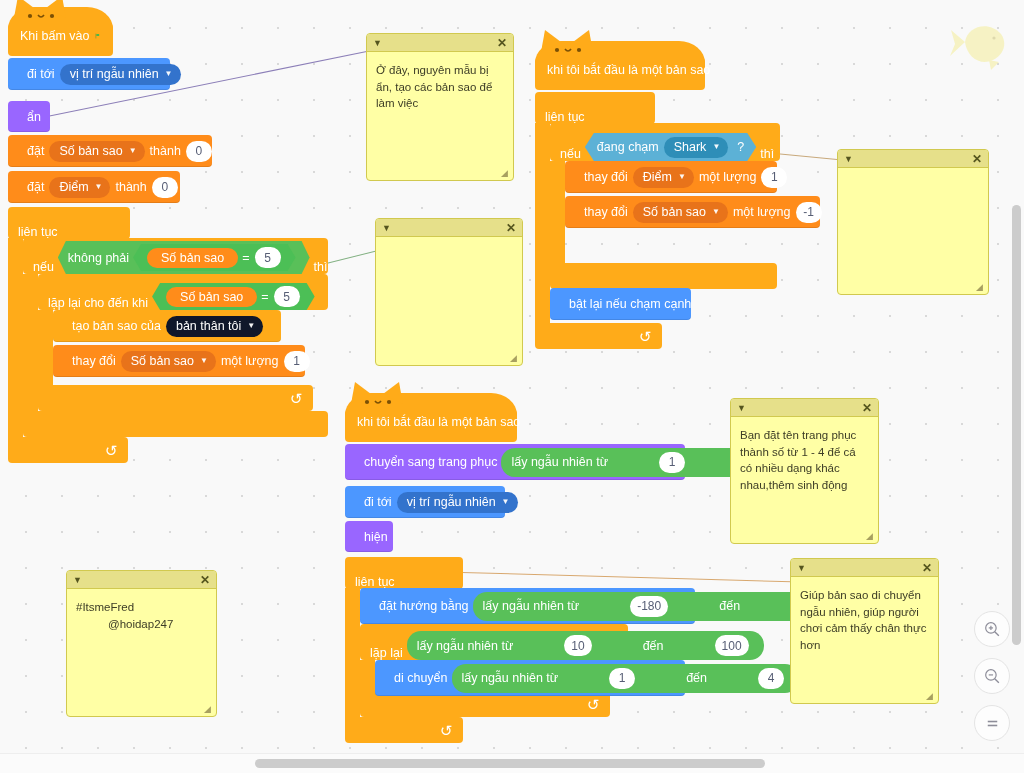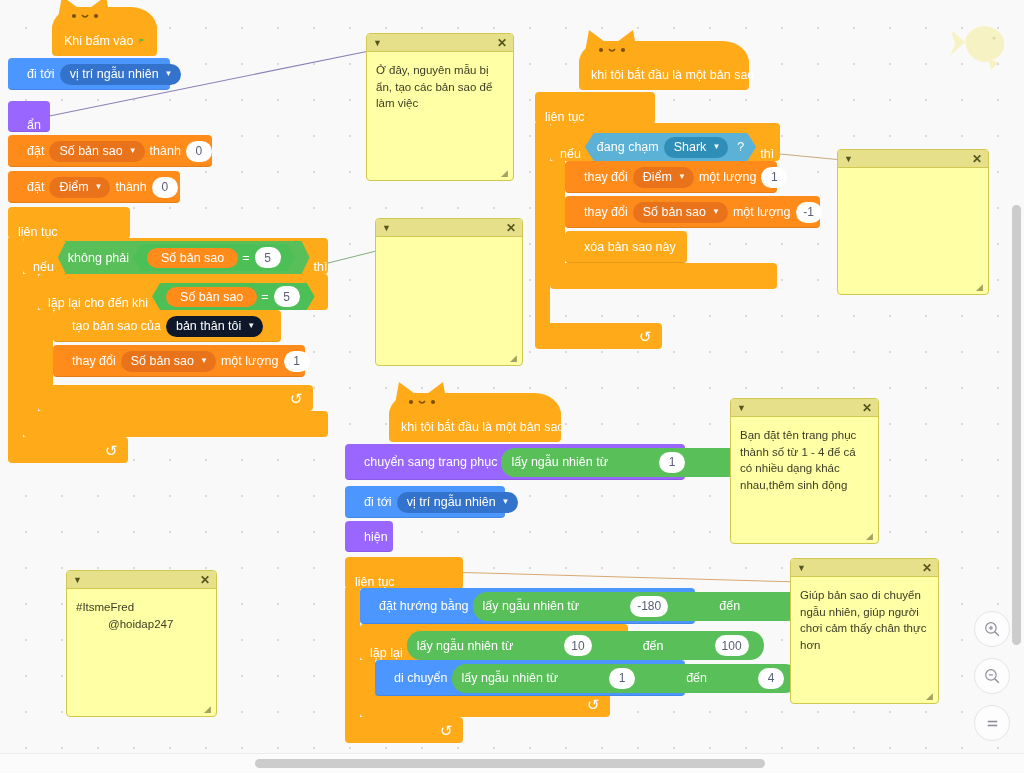--- a/index.html
+++ b/index.html
@@ -42,24 +42,23 @@
   .blk.mot  { background: #4c97ff; }   
   .blk.look { background: #9966ff; }   
   .blk.var  { background: #ff8c1a; }   
 
   
   .hat {
     position: absolute;
     background: #ffab19;
     border-radius: 4px;
     color: #fff; font-size: 12.5px;
-    display: flex; align-items: flex-end;
+    display: flex; align-items: center;
     padding: 0 12px 8px 12px;
     white-space: nowrap;
-    margin-left: 44px;
   }
   .hat-top {
     position: absolute;
     left: 0; top: -17px;
     width: 100%; height: 22px;
     background: #ffab19;
     border-radius: 26px 26px 0 0 / 22px 22px 0 0;
   }
   .cat-ears { position: absolute; left: 0; top: -32px; width: 70px; height: 34px; }
 
@@ -245,21 +244,21 @@
     </div>
 
     <div class="blk mot" style="left:8px; top:58px; width:162px;">
       <span>đi tới</span>
       <span class="dd blue">
         <span>vị trí ngẫu nhiên</span>
         <span class="arr">▼</span>
       </span>
     </div>
 
-    <div class="blk look" style="left:8px; top:100px; width:42px; height:31px; top:101px;align-items:flex-end;">
+    <div class="blk look" style="left:8px; top:100px; width:42px; height:31px; top:101px;">
       <span>ẩn</span>
     </div>
 
     <div class="blk var" style="left:8px; top:135px; width:204px;">
       <span>đặt</span>
       <span class="dd orange">
         <span>Số bản sao</span>
         <span class="arr">▼</span>
       </span>
       <span>thành</span>
@@ -389,25 +388,25 @@
         <div class="blk var" style="left:15px; top:73px; width:255px;">
           <span>thay đổi</span>
           <span class="dd orange">
             <span>Số bản sao</span>
             <span class="arr">▼</span>
           </span>
           <span>một lượng</span>
           <span class="oval">-1</span>
         </div>
 
-        <div class="blk ctl" style="left:15px; top:108px; width:122px;">
-          <span>xóa bản sao này</span>
-        </div>
-      </div>
-
+      </div>
+
+      <div class="blk mot" style="left:15px; top:196px; width:141px;">
+        <span>bật lại nếu chạm cạnh</span>
+      </div>
     </div>
   </div>
 
   <div>
 
     <div class="hat" style="left:345px; top:410px; width:172px; height:32px;">
       <div class="hat-top"></div>
       <svg class="cat-ears" viewBox="0 0 70 34">
         <path d="M6 26 L10 4 L26 16 Z" fill="#ffab19"></path>
         <path d="M58 26 L54 4 L38 16 Z" fill="#ffab19"></path>

